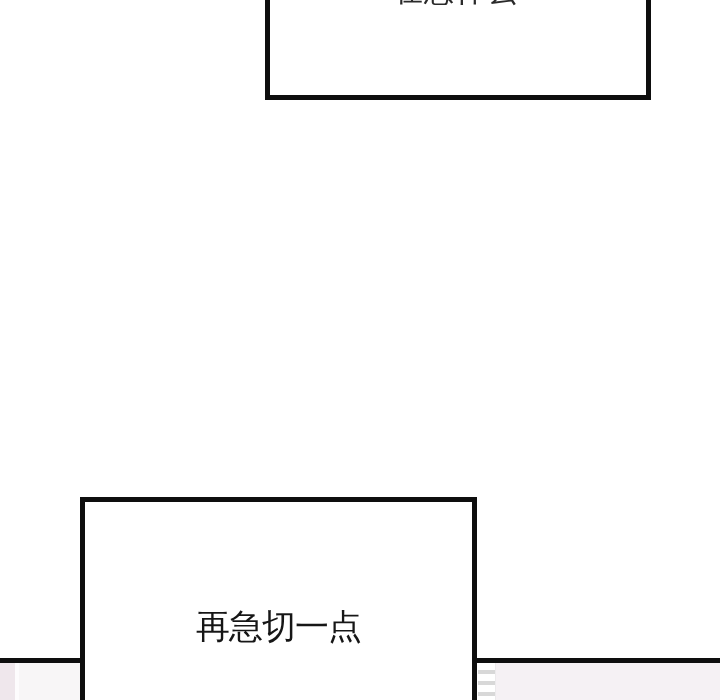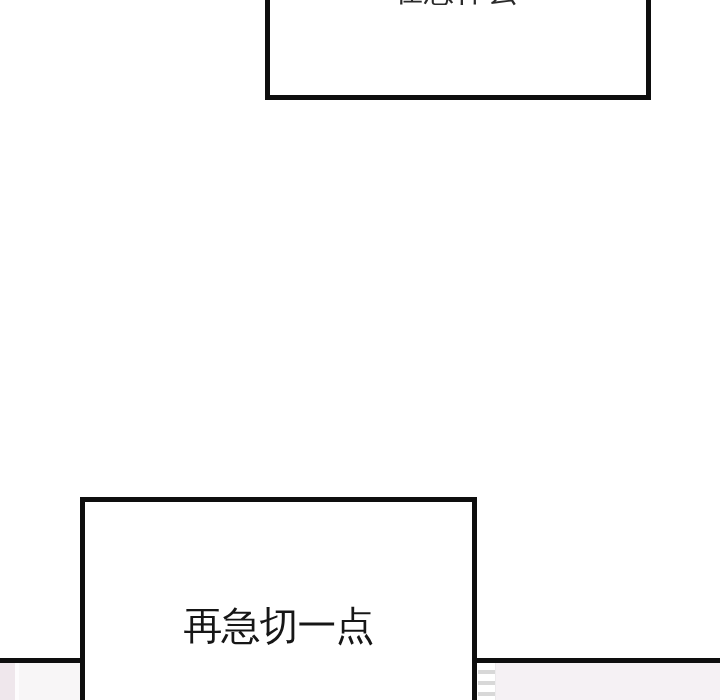--- a/index.html
+++ b/index.html
@@ -19,21 +19,21 @@
   .top-box .clipped-line{
     position:absolute;left:0;right:6px;top:100px;text-align:center;
     font-size:30px;line-height:36px;color:#2a2a2a;letter-spacing:1px;
     white-space:nowrap;
   }
   .bottom-box{
     left:80px;top:497px;width:397px;height:258px;z-index:2;
     display:flex;align-items:center;justify-content:center;
   }
   .bottom-box .speech-text{
-    font-size:39px;line-height:46px;color:#161616;letter-spacing:-1px;
+    font-size:34px;line-height:46px;color:#161616;letter-spacing:-1px;
     white-space:nowrap;
   }
 
   
   .panel-divider{
     position:absolute;left:0;top:658px;width:720px;height:5px;
     background:#0e0e0e;z-index:1;
   }
   .lower-panel{
     position:absolute;left:0;top:663px;width:720px;height:37px;z-index:1;

